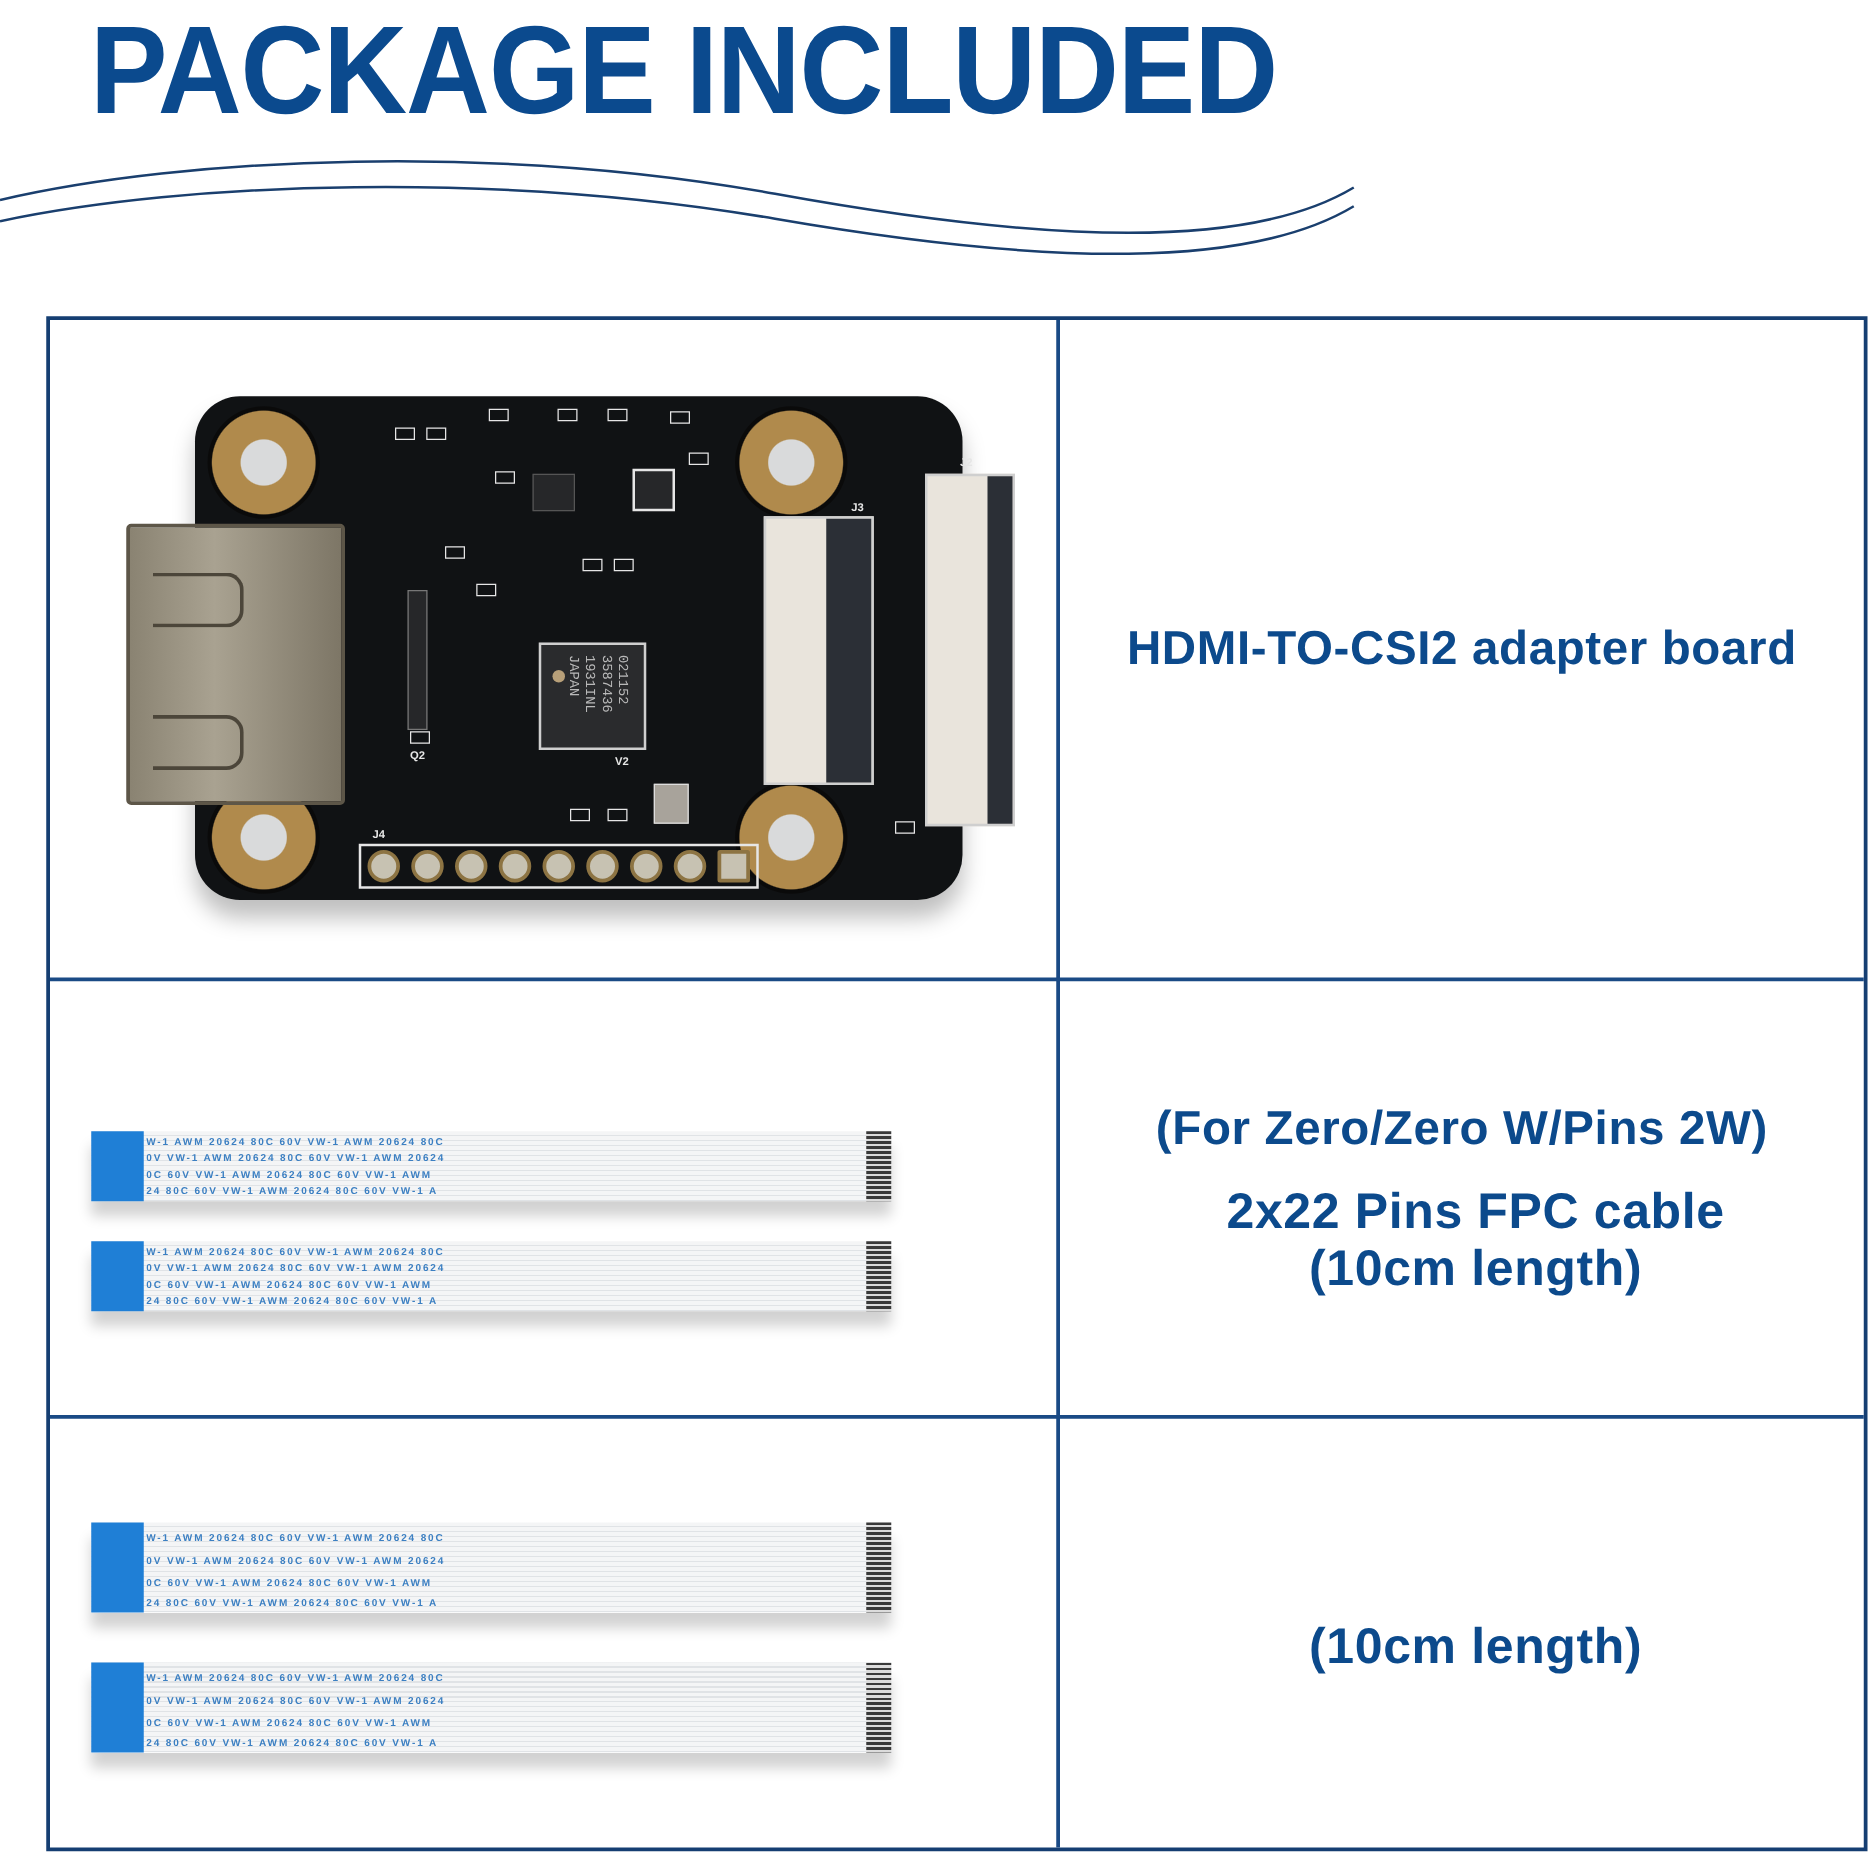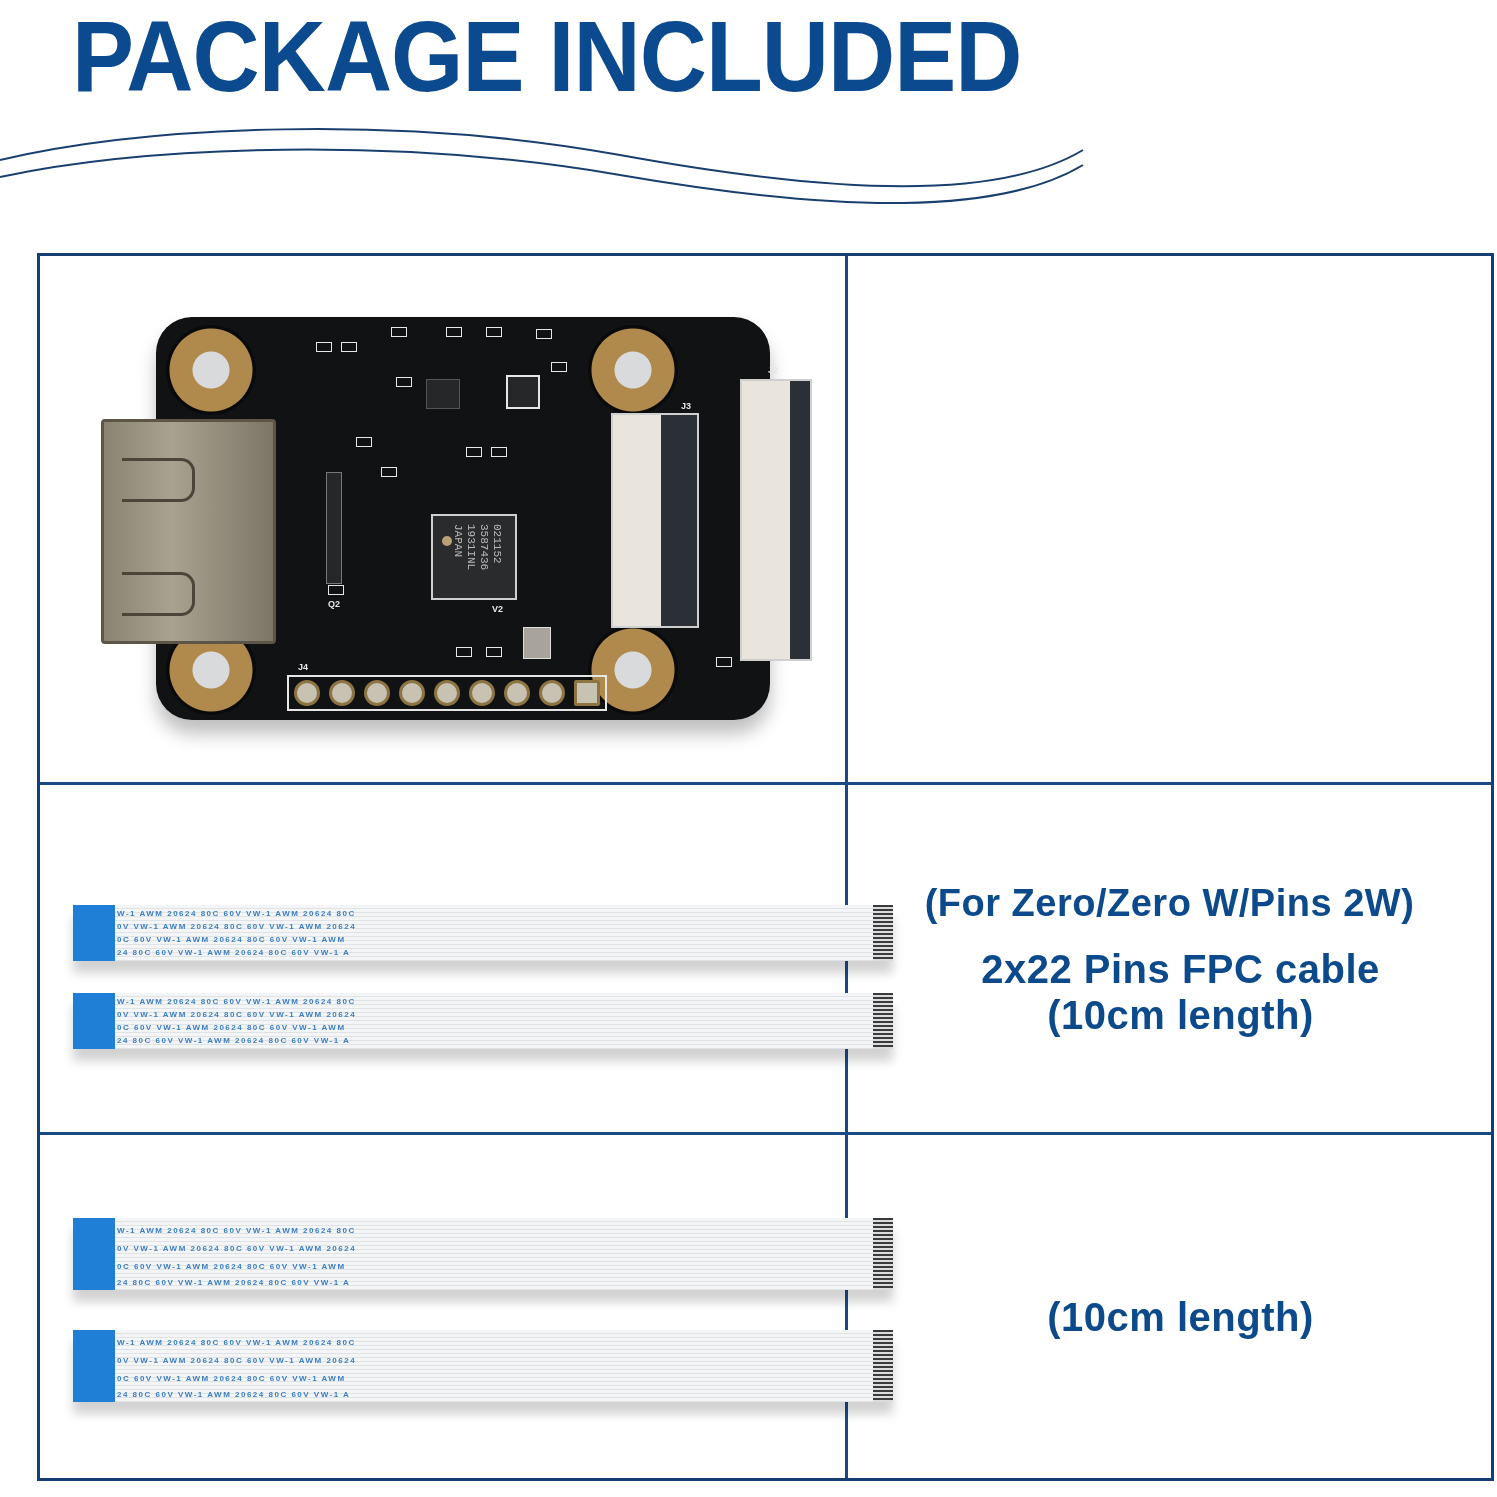--- a/index.html
+++ b/index.html
@@ -45,21 +45,21 @@
     .conn { position:absolute; background:#e9e4dc; border:2px solid #cfcfcf; box-sizing:border-box; }
     .conn .latch { position:absolute; right:0; top:0; bottom:0; background:#2b2f36; }
     .pinrow { position:absolute; left:131px; top:358px; width:320px; height:36px; border:2px solid #e6e6e6;
               box-sizing:border-box; display:flex; align-items:center; justify-content:space-around; }
     .pin { width:20px; height:20px; border-radius:50%; background:#c7c2b2; border:3px solid #8d7443; }
     .pin.sq { border-radius:2px; }
     .silk { position:absolute; color:#e6e6e6; font-size:9px; font-weight:bold; }
     .smd { position:absolute; border:1.5px solid #e6e6e6; width:16px; height:10px; box-sizing:border-box; }
 
     
-    .cable { position:absolute; left:33px; width:820px; background:
+    .cable { position:absolute; left:33px; width:640px; background:
              repeating-linear-gradient(180deg,#f4f5f6 0 3px,#e0e3e6 3px 4px);
              box-shadow: 0 12px 10px rgba(0,0,0,0.18); }
     .cable .tab { position:absolute; left:0; top:0; bottom:0; width:42px; background:#1f7fd6; }
     .cable .end { position:absolute; right:0; top:0; bottom:0; width:20px;
                   background:repeating-linear-gradient(180deg,#3a3a3a 0 2px,#dcdcdc 2px 4px); }
     .cable .print { position:absolute; left:44px; right:24px; font-family:"Liberation Sans", sans-serif;
                     font-size:8px; font-weight:bold; color:#3b7fc2; letter-spacing:1.5px; white-space:nowrap;
                     overflow:hidden; }
   </style>
 </head>
@@ -136,20 +136,23 @@
           <div class="pin"></div>
           <div class="pin"></div>
         <div class="pin"></div>
           <div class="pin"></div>
           <div class="pin"></div>
           <div class="pin"></div>
         <div class="pin sq"></div>
       </div>
     </div>
   </div>
+  <div class="cell-right r1">
+    <div class="desc">HDMI-TO-CSI2 adapter board</div>
+  </div>
 
   <div class="cell-left r2">
     <div class="cable" style="top:120px;height:56px">
       <div class="tab"></div>
         <div class="end"></div>
       <div class="print" style="top:4px">W-1          AWM 20624 80C 60V VW-1            AWM 20624 80C</div>
       <div class="print" style="top:17px">0V  VW-1          AWM 20624 80C 60V VW-1          AWM 20624</div>
       <div class="print" style="top:30px">0C  60V  VW-1          AWM 20624 80C 60V VW-1          AWM</div>
       <div class="print" style="top:43px">24  80C  60V  VW-1          AWM 20624 80C 60V VW-1          A</div>
     </div>

